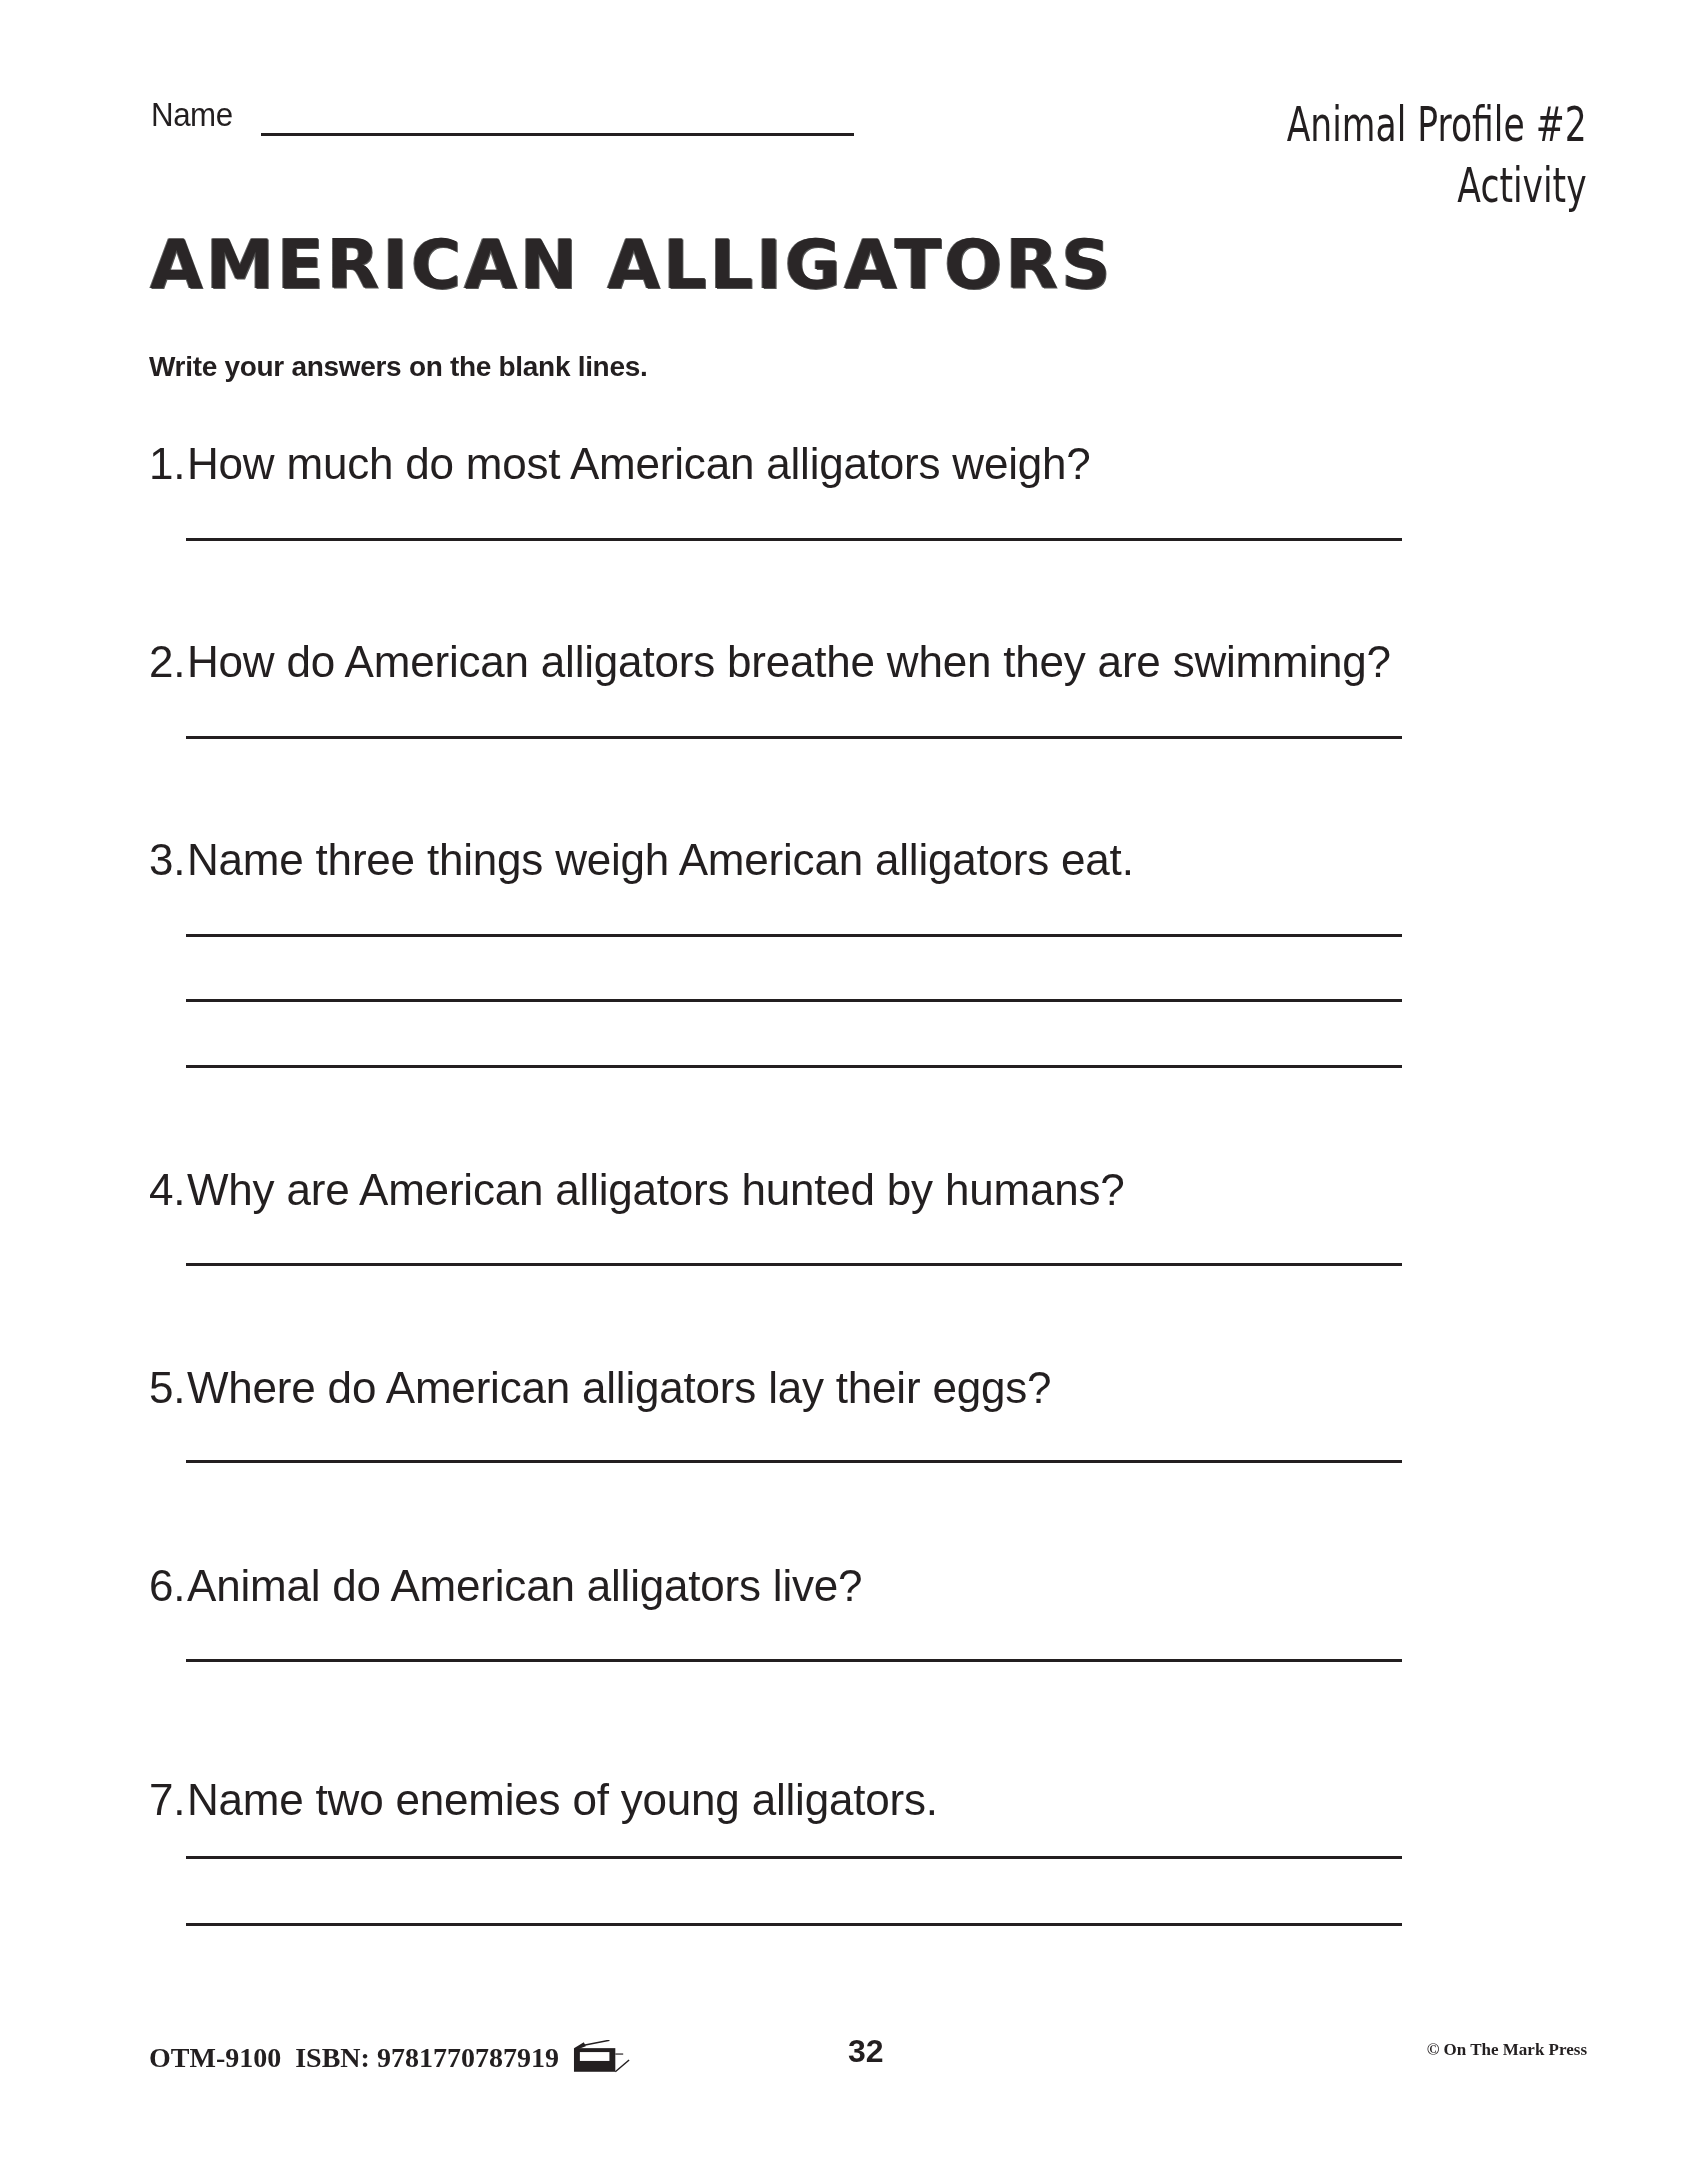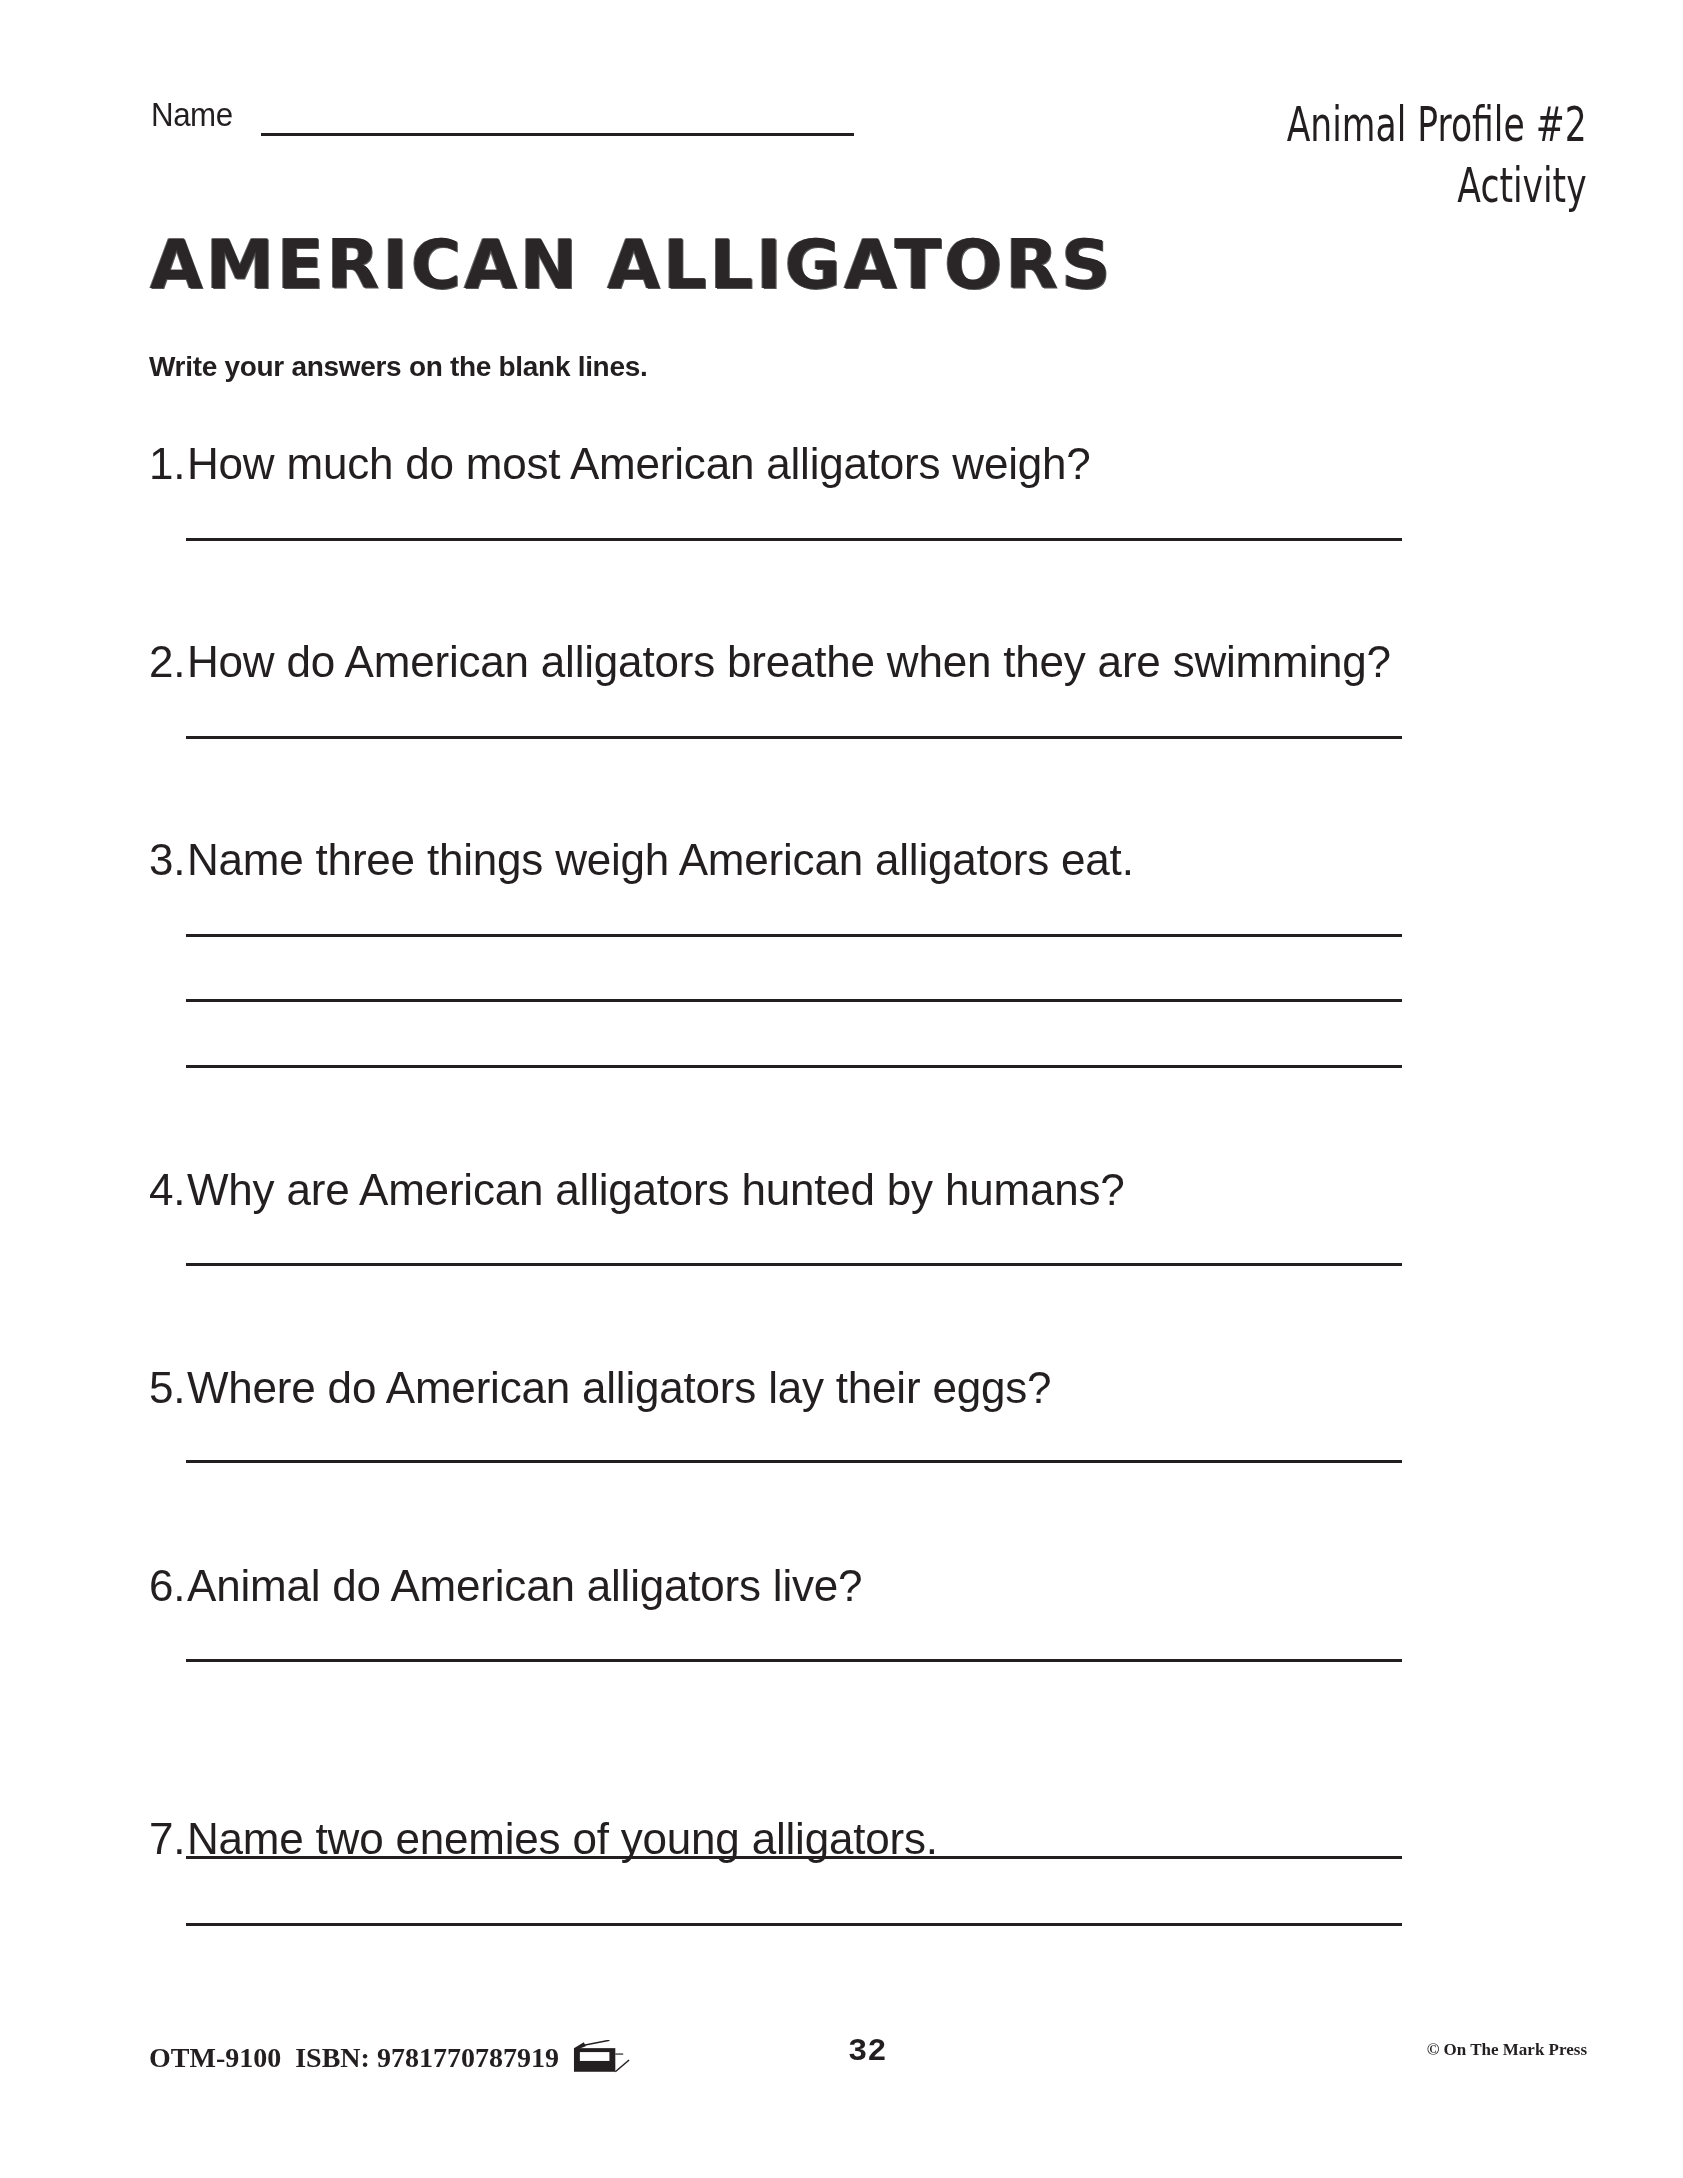--- a/index.html
+++ b/index.html
@@ -11,21 +11,21 @@
   .profile { right:96px; top:94px; text-align:right; font-size:48px; line-height:61px;
              font-family:"DejaVu Sans", sans-serif; transform:scaleX(0.72); transform-origin:right; font-weight:normal; }
   .title { left:150px; top:226px; font-family:"DejaVu Sans", sans-serif; font-weight:bold; font-size:67px;
            letter-spacing:3px; color:#2a2627; transform:scaleX(1.02); transform-origin:left;
            text-shadow: 1px 1px 0 #555, -1px 0 0 #666; }
   .instr { left:149px; top:351px; font-size:28px; font-weight:bold; letter-spacing:-0.3px; }
   .q { left:149px; font-size:44px; letter-spacing:-0.2px; }
   .q .num { display:inline-block; width:38px; }
   .ans { left:186px; width:1216px; height:3px; background:#231f20; }
   .footer-left { left:149px; top:2040px; font-family:"Liberation Serif", serif; font-weight:bold; font-size:28px; }
-  .footer-center { left:848px; top:2033px; font-family:Liberation Mono, monospace; font-weight:bold; font-size:32px; }
+  .footer-center { left:848px; top:2033px; font-family:Liberation Sans, sans-serif; font-weight:bold; font-size:32px; }
   .footer-right { right:96px; top:2040px; font-family:"Liberation Serif", serif; font-weight:bold; font-size:17px; }
   .copier { display:inline-block; vertical-align:middle; margin-left:6px; }
 </style>
 </head>
 <body>
 
 <div class="abs name-label">Name</div>
 <div class="abs name-line"></div>
 
 <div class="abs profile">
@@ -62,21 +62,21 @@
 <div class="abs q" style="top:1363px">
   <span class="num">5.</span><span>Where do American alligators lay their eggs?</span>
 </div>
 <div class="abs ans" style="top:1460px"></div>
 
 <div class="abs q" style="top:1561px">
   <span class="num">6.</span><span>Animal do American alligators live?</span>
 </div>
 <div class="abs ans" style="top:1659px"></div>
 
-<div class="abs q" style="top:1814px">
+<div class="abs q" style="top:1775px">
   <span class="num">7.</span><span>Name two enemies of young alligators.</span>
 </div>
 <div class="abs ans" style="top:1856px"></div>
 <div class="abs ans" style="top:1923px"></div>
 
 <div class="abs footer-left">
   <span style="white-space:pre">OTM-9100  ISBN: 9781770787919</span>
   <span class="copier">
     <svg width="63" height="34" viewBox="0 0 64 34">
       <rect x="2" y="8" width="42" height="24" fill="#231f20"></rect>

